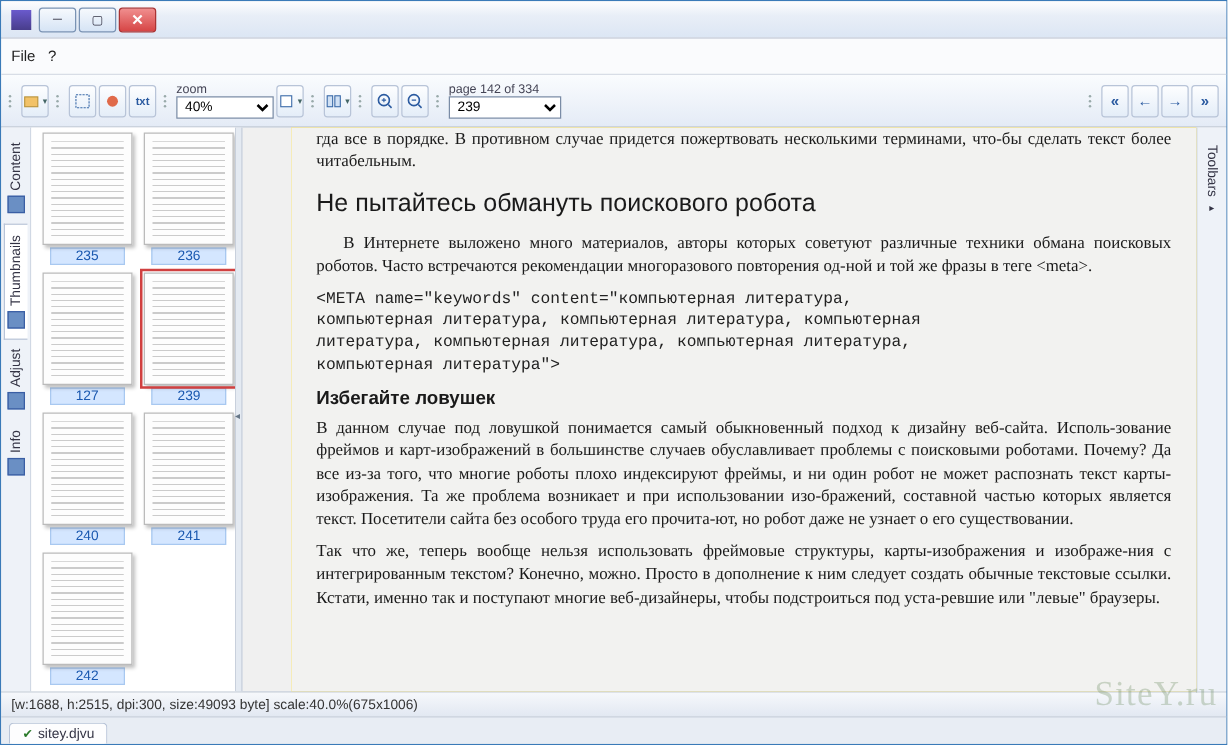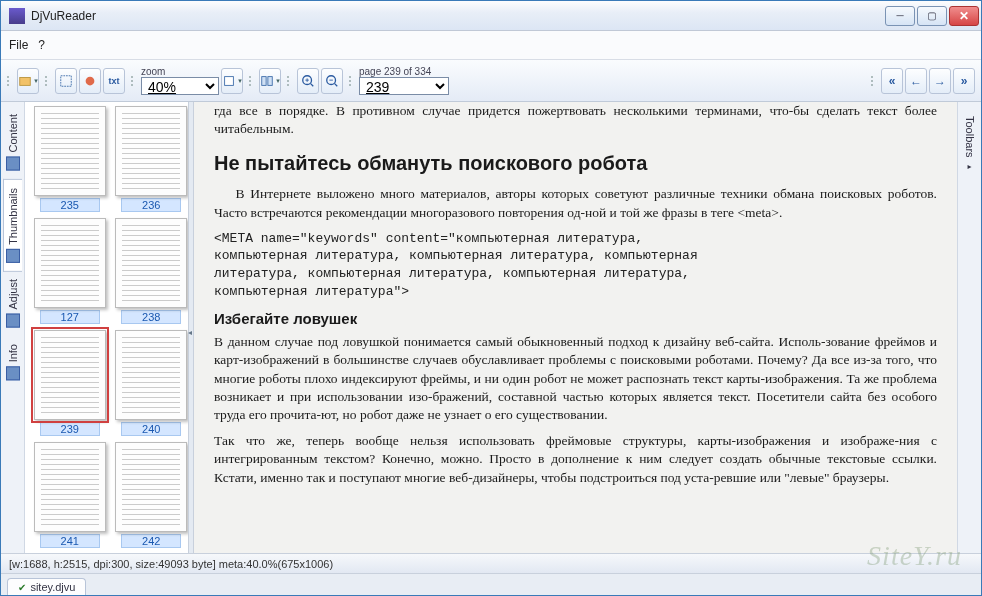--- a/index.html
+++ b/index.html
@@ -18,72 +18,71 @@
 
 .toolbars { height: 42px; background: linear-gradient(#fafcfe,#e4ebf6); border-bottom: 1px solid #c0cad8; display: flex; align-items: center; padding: 4px 6px; gap: 6px; position: relative; overflow: hidden; flex-shrink: 0;}
 .tb-group { display: flex; align-items: center; gap: 2px; }
 .grip { width: 6px; height: 24px; display: flex; flex-direction: column; justify-content: center; gap: 2px; margin-right: 2px; }
 .grip span { width: 2px; height: 2px; background: #9aa; border-radius: 50%; }
 .tb-btn { width: 22px; height: 26px; border: 1px solid #b8c4d8; border-radius: 3px; background: linear-gradient(#fdfeff,#e4edf8); display: flex; align-items: center; justify-content: center; font-size: 12px; color: #267; cursor: pointer; }
 .tb-btn.dd::after { content: "▾"; font-size: 7px; margin-left: 2px; color: #466; }
 .tb-btn svg { width: 14px; height: 14px; }
 .tb-label { font-size: 10px; color: #445; white-space: nowrap; }
 .tb-stack { display: flex; flex-direction: column; align-items: flex-start; }
-.tb-combo { height: 18px; font-size: 14px; border: 1px solid #7a8ca6; background: #fff; padding: 0 2px; text-decoration: underline; }
+.tb-combo { height: 18px; font-size: 11px; border: 1px solid #7a8ca6; background: #fff; padding: 0 2px; }
 
 .body-area { flex: 1; display: flex; min-height: 0; position: relative; }
 
 .side-tabs { width: 24px; background: #eef2f8; border-right: 1px solid #d0d8e4; display: flex; flex-direction: column; align-items: center; padding-top: 4px; }
 .side-tab { writing-mode: vertical-rl; transform: rotate(180deg); font-size: 11px; color: #334; padding: 8px 2px; display: flex; align-items: center; gap: 4px; cursor: pointer; }
 .side-tab .ico { width: 14px; height: 14px; background: #6a8fc4; border: 1px solid #3a5ea4; display: inline-block; transform: rotate(180deg); }
 .side-tab.active { background: #fff; border: 1px solid #b8c4d8; border-left: none; }
 
 .thumb-panel { width: 164px; background: #fff; border-right: 1px solid #c8d0dc; overflow-y: auto; overflow-x: hidden; padding: 4px 0 4px 8px; }
 .thumb-grid { display: grid; grid-template-columns: 1fr 1fr; gap: 6px 8px; }
 .thumb { display: flex; flex-direction: column; align-items: center; }
 .thumb-img { width: 72px; height: 90px; background: #fdfdfd; border: 1px solid #bbb; box-shadow: 2px 2px 3px rgba(0,0,0,0.25); position: relative; overflow: hidden; }
 .thumb-img.sel { outline: 2px solid #d04040; outline-offset: 1px; }
 .thumb-img::before { content: ""; position: absolute; inset: 6px; background: repeating-linear-gradient(#999 0 1px, transparent 1px 5px); opacity: 0.5; }
 .thumb-num { margin-top: 2px; font-size: 11px; color: #1a58b0; background: #d4e6ff; padding: 0 4px; border: 1px solid #a8c8f0; min-width: 60px; text-align: center; }
 
 .splitter { width: 5px; background: #e4eaf2; cursor: col-resize; border-right: 1px solid #c8d0dc; position: relative; }
 .splitter::before { content: "◂"; position: absolute; top: 50%; left: -1px; font-size: 8px; color: #678; }
 
-.page-view { flex: 1; background: #fde047; overflow: auto; position: relative; }
+.page-view { flex: 1; background: #fde047; overflow: auto; position: relative; margin-left: 39px; }
 .page { background: #f2f2f0; margin: 0; width: 100%; min-height: 100%; padding: 0 20px 20px 20px; color: #1a1a1a; }
 .page p { font-family: Georgia, "Times New Roman", serif; font-size: 13.5px; line-height: 1.35; text-align: justify; margin-bottom: 8px; }
 .page p.indent { text-indent: 1.6em; }
-.page h2 { font-family: Arial, sans-serif; font-size: 20px; font-weight: bold; margin: 14px 0 10px 0; }
+.page h2 { font-family: Arial, sans-serif; font-size: 20px; font-weight: normal; margin: 14px 0 10px 0; }
 .page h3 { font-family: Arial, sans-serif; font-size: 15px; font-weight: bold; margin: 10px 0 6px 0; }
 .page .code { font-family: "Courier New", monospace; font-size: 13px; line-height: 1.35; white-space: pre-wrap; margin: 6px 0 10px 0; color: #222;}
 
 .right-tabs { width: 24px; background: #eef2f8; border-left: 1px solid #d0d8e4; display: flex; flex-direction: column; align-items: center; padding-top: 6px; }
 .right-tab { writing-mode: vertical-rl; font-size: 11px; color: #334; padding: 8px 2px; display: flex; align-items: center; gap: 4px; }
 .right-tab::after { content: "▸"; font-size: 8px; }
 
 .statusbar { height: 20px; background: linear-gradient(#f6f8fb,#e2e8f2); border-top: 1px solid #c8d0dc; display: flex; align-items: center; font-size: 11px; color: #333; }
 .statusbar .cell { padding: 0 8px; border-right: 1px solid #c8d0dc; height: 100%; display: flex; align-items: center; }
 .statusbar .cell:last-child { border-right: none; flex: 1; }
 
 .doc-tabs { height: 22px; background: #e8edf4; border-top: 1px solid #c8d0dc; display: flex; align-items: flex-end; padding: 0 6px; }
 .doc-tab { background: #fdfdfe; border: 1px solid #b8c4d8; border-bottom: none; border-radius: 4px 4px 0 0; padding: 2px 10px; font-size: 11px; color: #334; display: flex; align-items: center; gap: 4px; }
 .doc-tab .chk { color: #2a7a2a; font-size: 10px; }
 
-.watermark { position: absolute; right: 20px; bottom: 24px; font-family: Georgia, serif; font-size: 28px; color: rgba(120,150,110,0.35); font-style: italic; pointer-events: none; letter-spacing: 1px;}
+.watermark { position: absolute; right: 8px; bottom: 24px; font-family: Georgia, serif; font-size: 28px; color: rgba(120,150,110,0.35); pointer-events: none; letter-spacing: 1px;}
 
 .nav-arrow { font-weight: bold; color: #2a5aa0; }
 </style>
 </head>
 <body>
 
 <div class="window">
 
   <div class="titlebar">
     <div class="app-icon"></div>
-    <div class="title">DjVuReader</div>
     <div class="win-btns">
       <div class="win-btn">─</div>
       <div class="win-btn">▢</div>
       <div class="win-btn close">✕</div>
     </div>
   </div>
 
   <div class="menubar">
     <span>File</span>
     <span>?</span>
@@ -180,21 +179,21 @@
         </div>
     </div>
 
     <div class="tb-group">
       <div class="grip">
           <span></span>
           <span></span>
           <span></span>
         </div>
       <div class="tb-stack">
-        <span class="tb-label">page 239 of 334</span>
+        <span class="tb-label">page 142 of 334</span>
         <select class="tb-combo" style="width:90px">
           <option>239</option>
         </select>
       </div>
     </div>
 
     <div style="flex:1"></div>
 
     <div class="tb-group">
       <div class="grip">
@@ -244,24 +243,20 @@
             <div class="thumb-img"></div>
             <div class="thumb-num">235</div>
           </div>
           <div class="thumb">
             <div class="thumb-img"></div>
             <div class="thumb-num">236</div>
           </div>
           <div class="thumb">
             <div class="thumb-img"></div>
             <div class="thumb-num">127</div>
-          </div>
-          <div class="thumb">
-            <div class="thumb-img"></div>
-            <div class="thumb-num">238</div>
           </div>
           <div class="thumb">
             <div class="thumb-img sel"></div>
             <div class="thumb-num">239</div>
           </div>
           <div class="thumb">
             <div class="thumb-img"></div>
             <div class="thumb-num">240</div>
           </div>
           <div class="thumb">
@@ -294,21 +289,21 @@
 
     <div class="right-tabs">
       <div class="right-tab">
           <span>Toolbars</span>
         </div>
     </div>
 
   </div>
 
   <div class="statusbar">
-    <div class="cell">[w:1688, h:2515, dpi:300, size:49093 byte] meta:40.0%(675x1006)</div>
+    <div class="cell">[w:1688, h:2515, dpi:300, size:49093 byte] scale:40.0%(675x1006)</div>
   </div>
 
   <div class="doc-tabs">
     <div class="doc-tab">
       <span class="chk">✔</span>
       <span>sitey.djvu</span>
     </div>
   </div>
 
   <div class="watermark">SiteY.ru</div>

